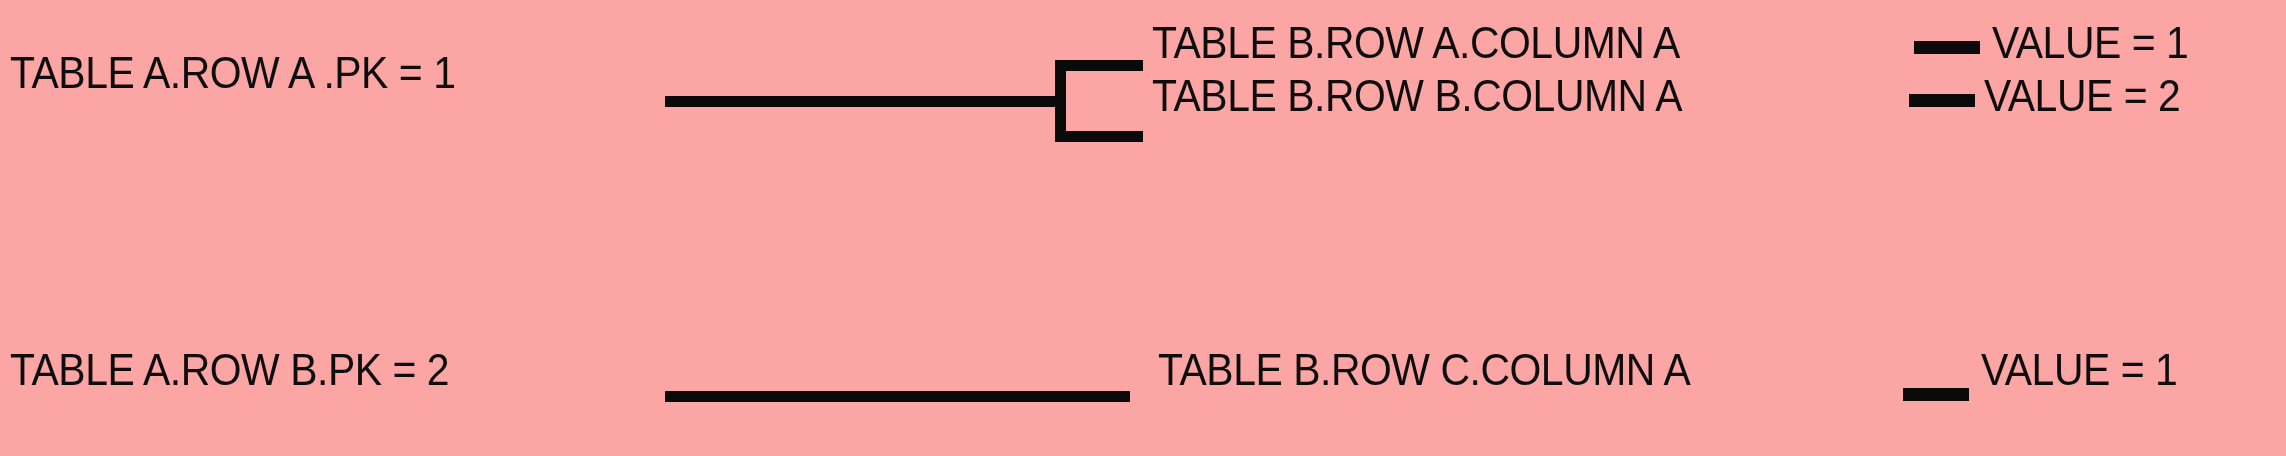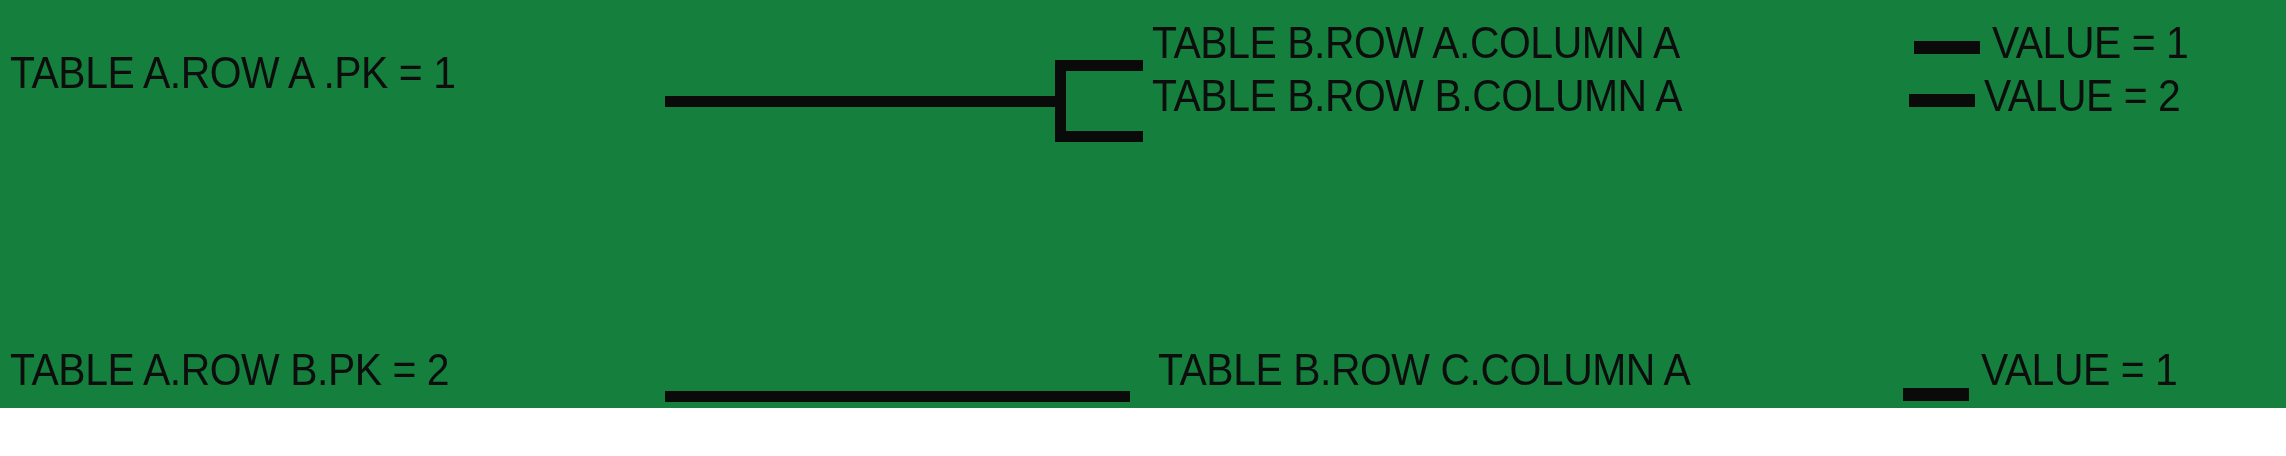--- a/index.html
+++ b/index.html
@@ -7,22 +7,22 @@
     margin: 0;
     padding: 0;
     background: #ffffff;
   }
   body {
     font-family: "Liberation Sans", "DejaVu Sans", sans-serif;
   }
   #diagram {
     position: relative;
     width: 2286px;
-    height: 408px;
-    background: #15803d;
+    height: 456px;
+    background: #fca5a5;
     overflow: hidden;
     text-align: right;
   }
 
   
   .label {
     position: absolute;
     white-space: nowrap;
     color: #0d0d0d;
     font-family: "Liberation Sans", "DejaVu Sans", sans-serif;

